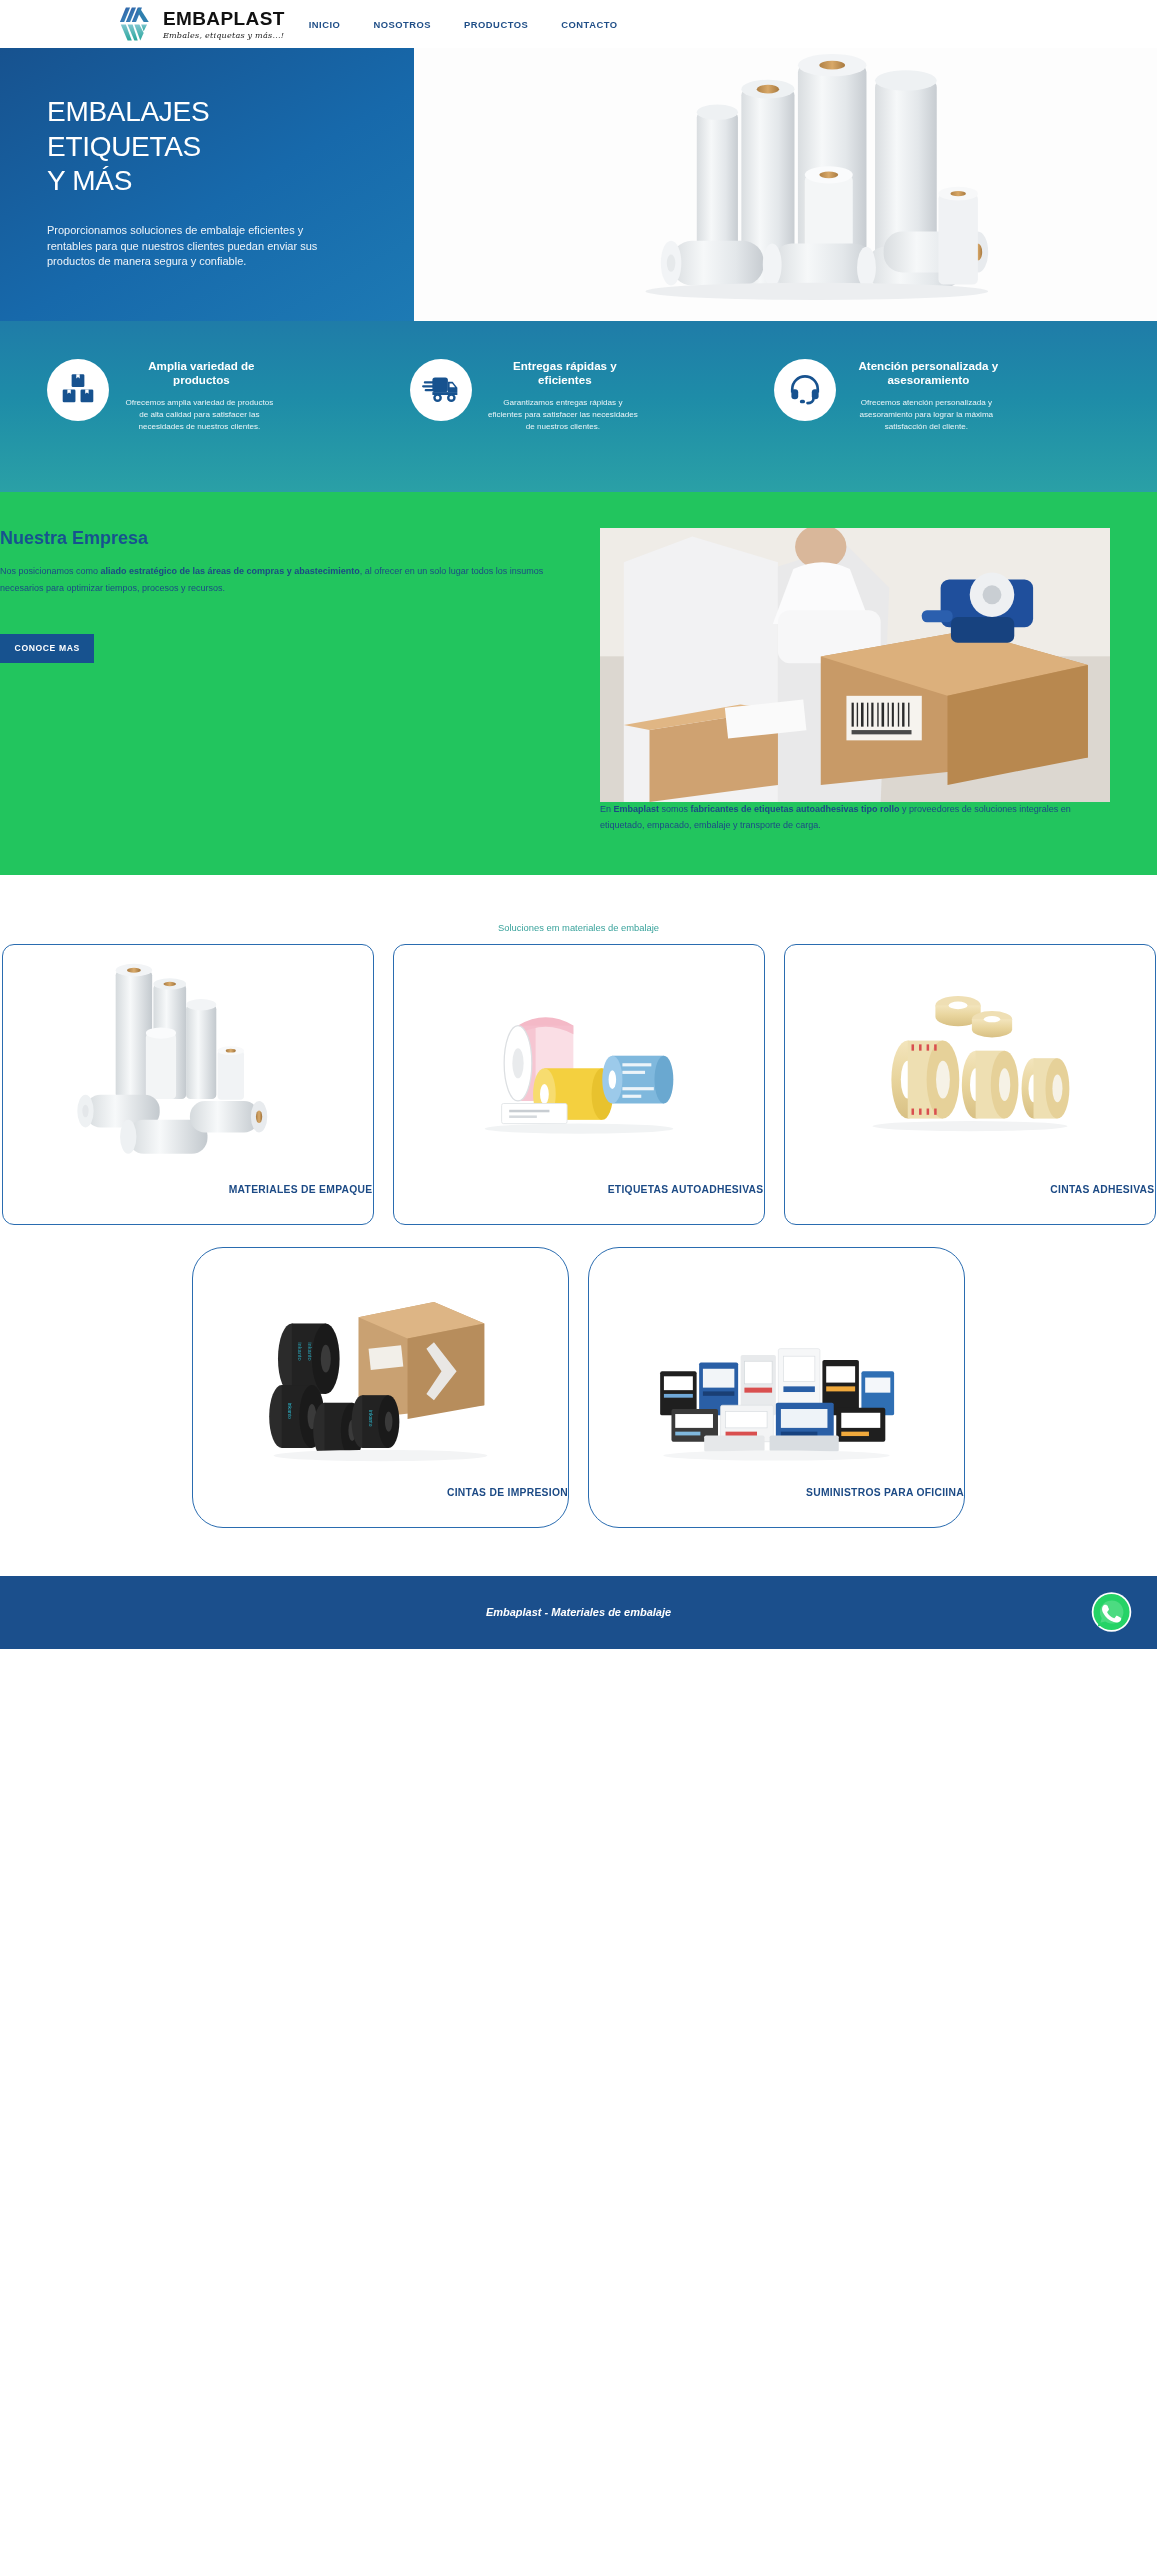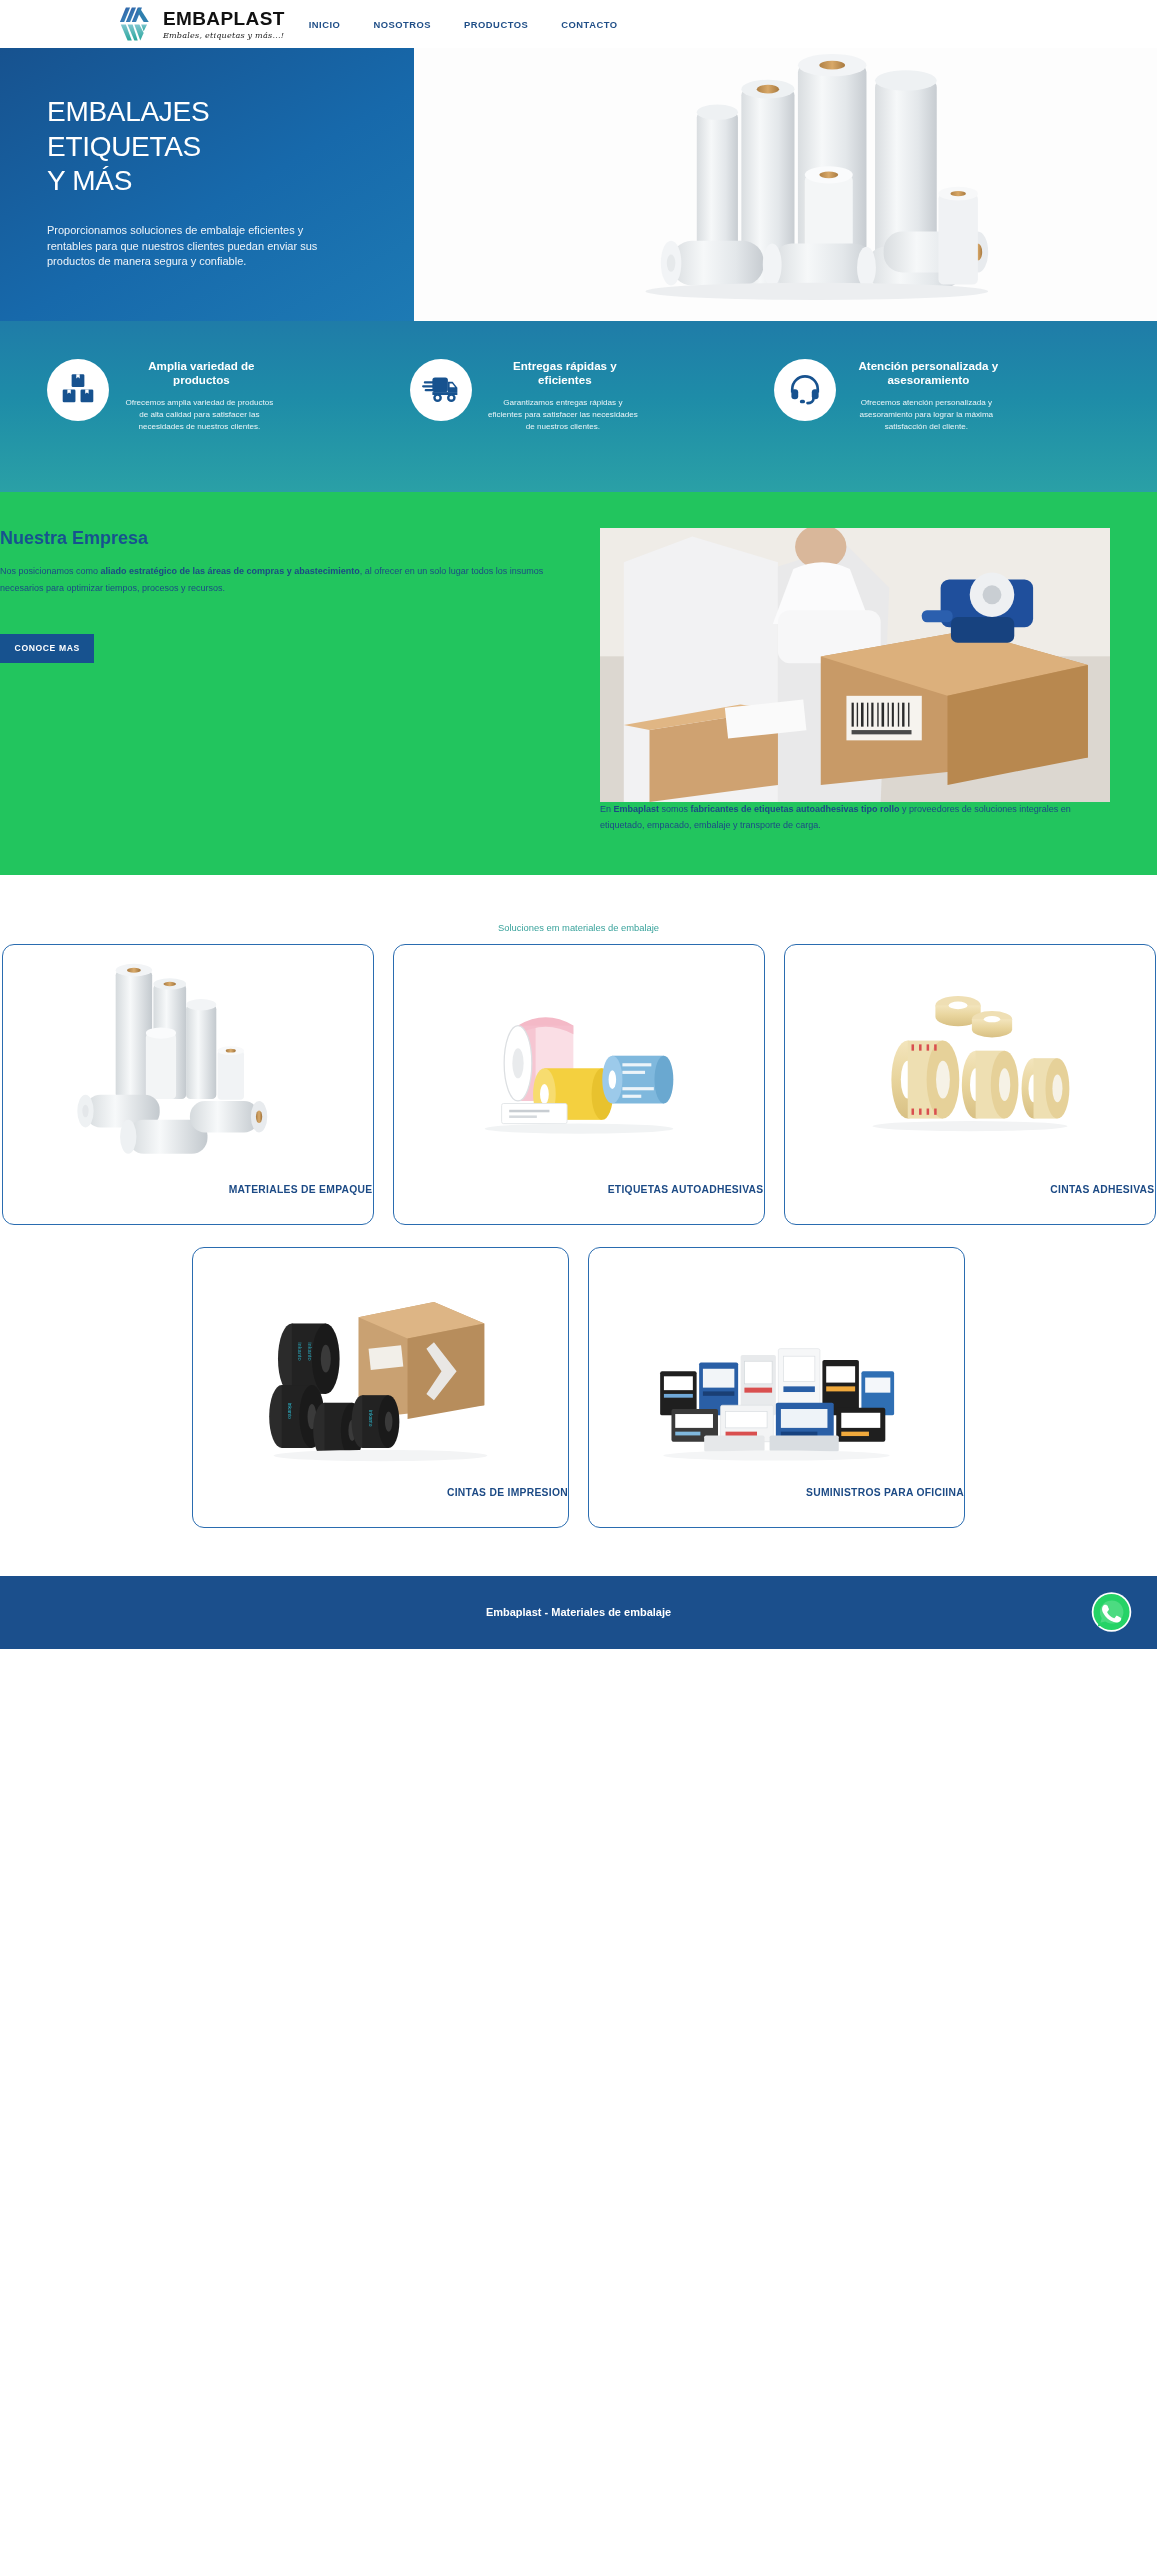--- a/index.html
+++ b/index.html
@@ -123,37 +123,37 @@
   .prod-row {
     display: flex; gap: 19px; padding: 0 8.6px; margin-bottom: 22px;
     justify-content: center;
   }
   .prod-card {
     flex: 0 0 372px; height: 281px; border: 0.9px solid #2a6cb0;
     border-radius: 12px; background: #ffffff;
     display: flex; flex-direction: column; align-items: flex-end;
     overflow: hidden;
   }
-  .prod-card.narrow { flex: 0 0 377px; }
+  .prod-card.narrow { flex: 0 0 377px; border-radius: 31px; }
   .prod-img {
     flex: 1; width: 100%; position: relative; overflow: hidden;
     display: flex; align-items: center; justify-content: center;
   }
   .prod-label {
     font-size: 10.3px; font-weight: bold; color: #1c4a85;
     letter-spacing: 0.3px; padding: 0 0 29px 0; text-align: center;
   }
 
   
   .footer {
     background: #1b4f8c; height: 73px;
     display: flex; align-items: center; justify-content: center;
     position: relative;
   }
-  .footer-text { color: #ffffff; font-size: 11px; font-weight: bold; }
+  .footer-text { color: #ffffff; font-size: 11px; font-weight: bold; font-style: italic; }
   .wa-btn {
     position: absolute; right: 23px; top: 50%; transform: translateY(-50%);
     width: 45px; height: 45px; border-radius: 50%; cursor: pointer;
     display: flex; align-items: center; justify-content: center;
   }
 </style>
 </head>
 <body>
 
 <div class="topbar">

